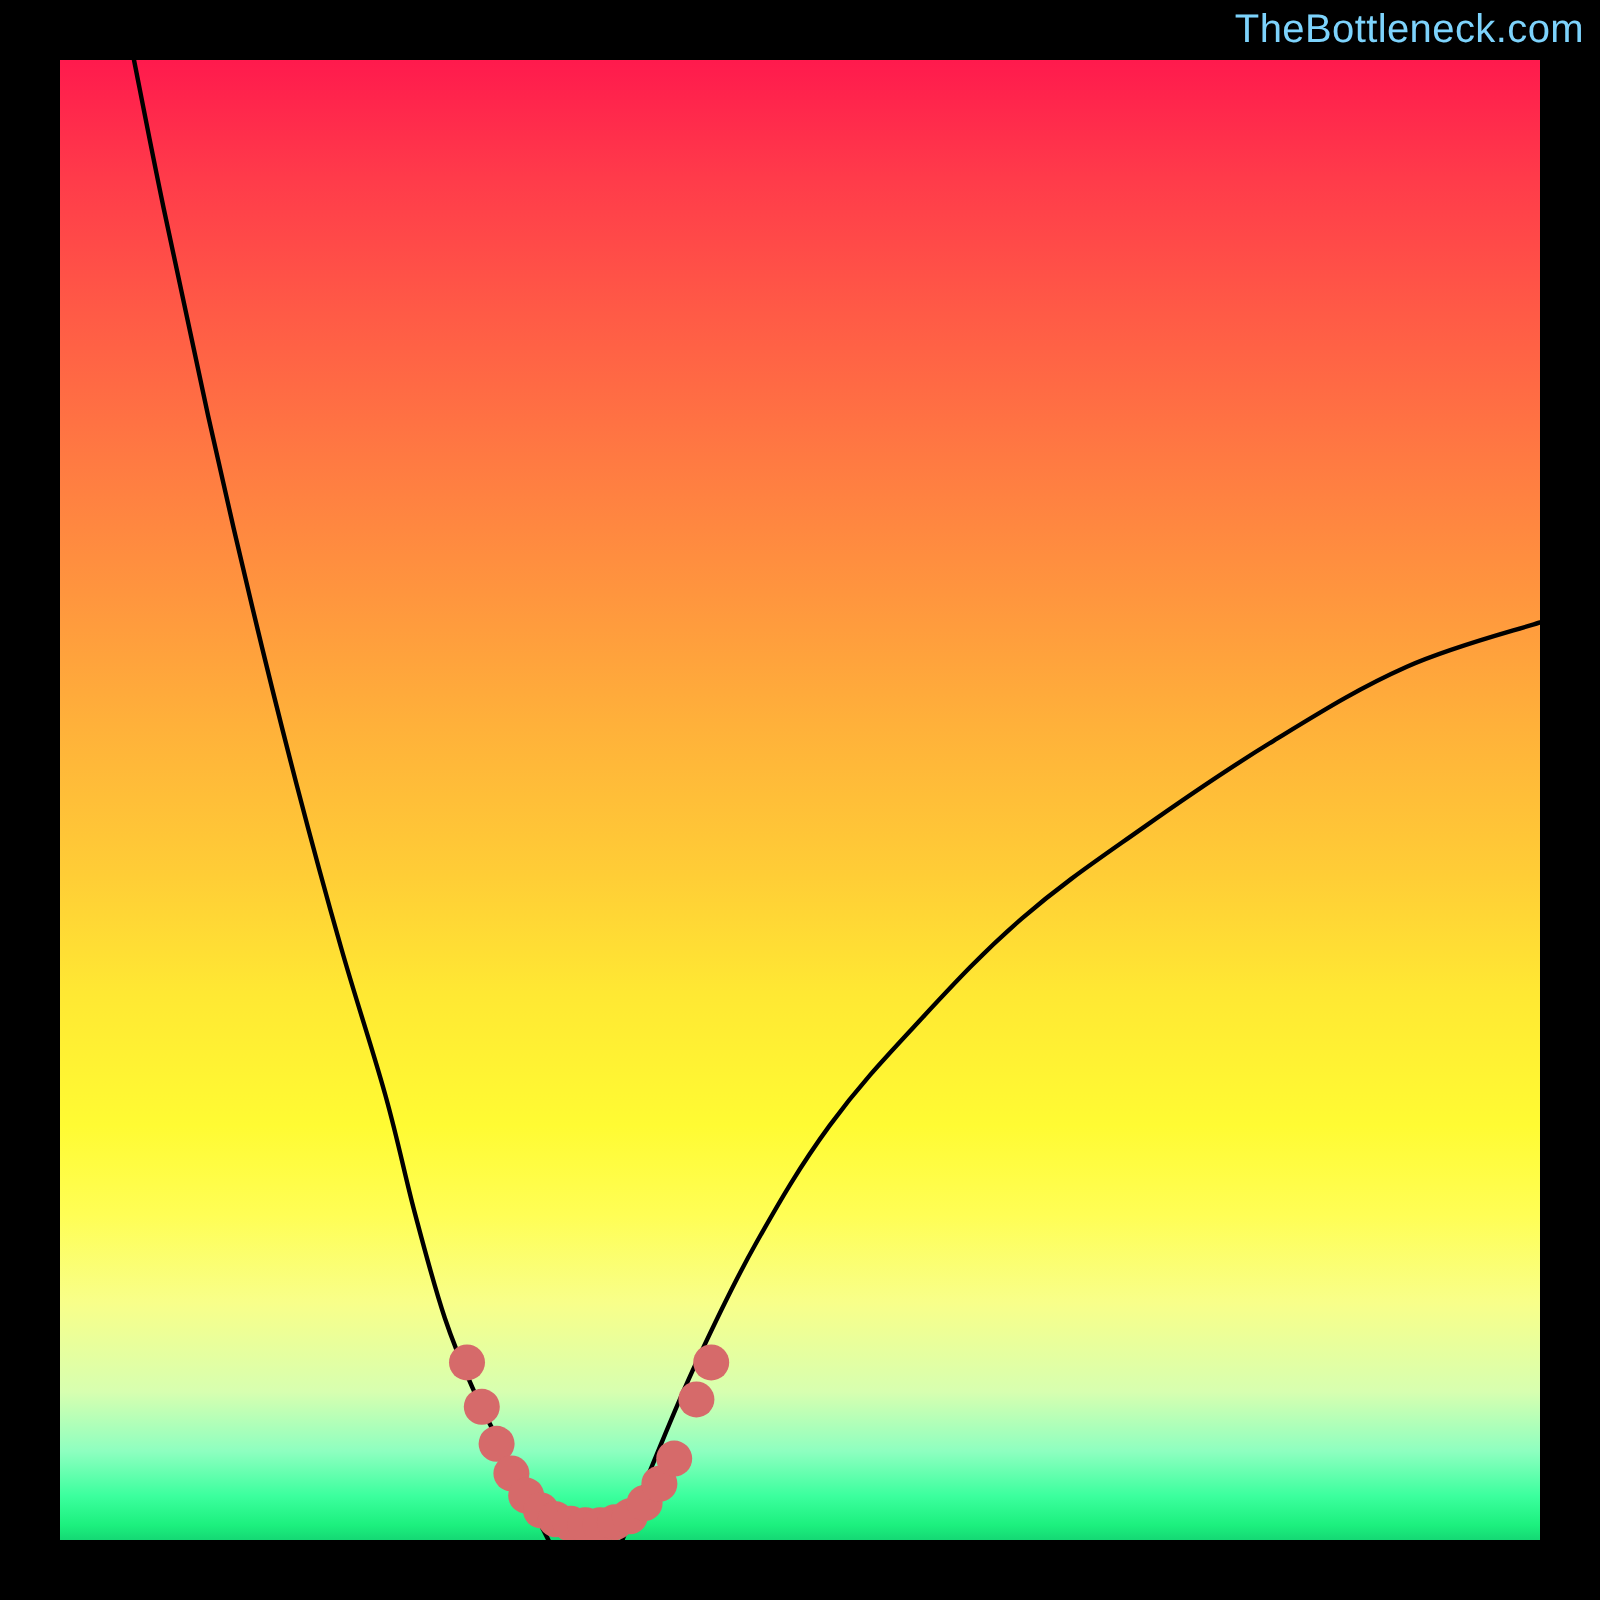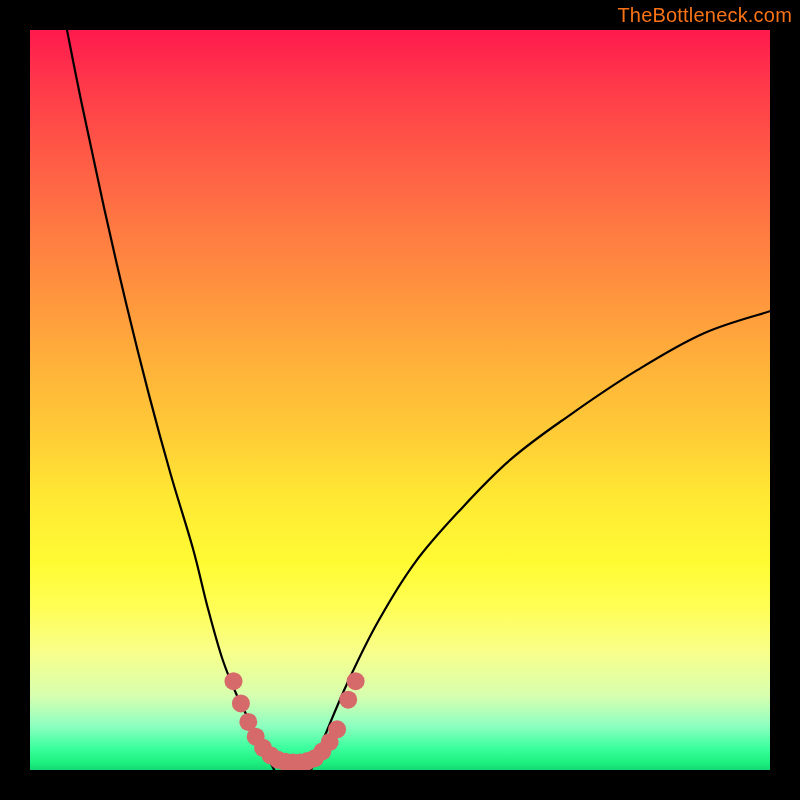--- a/index.html
+++ b/index.html
@@ -53,21 +53,21 @@
   svg.curves {
     position: absolute;
     inset: 0;
     width: 740px;
     height: 740px;
   }
   .watermark {
     position: absolute;
     top: 4px;
     right: 8px;
-    color: #f97316;
+    color: #7dd3fc;
     font-size: 20px;
     letter-spacing: 0.2px;
     user-select: none;
     text-align: right;
   }
 </style>
 </head>
 <body>
 
 <div class="frame">

